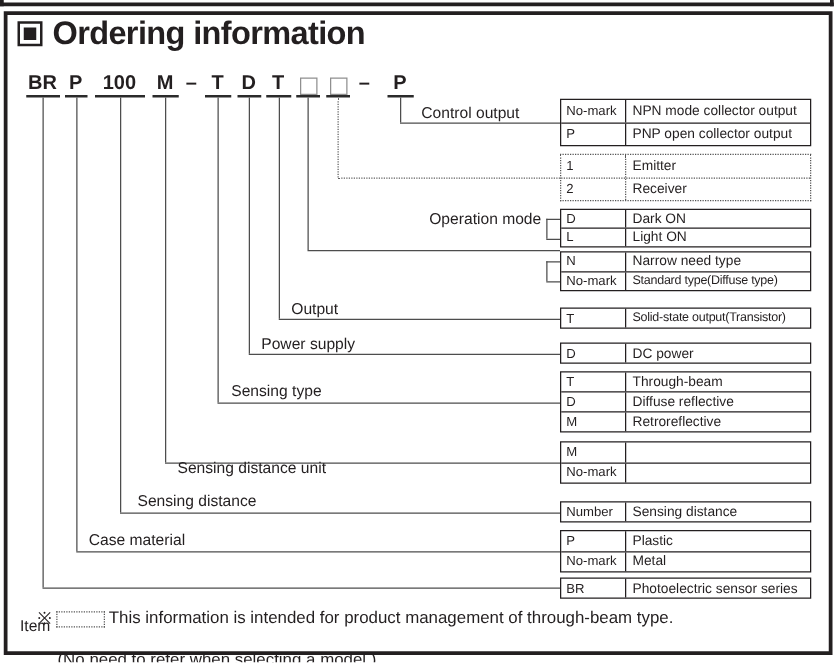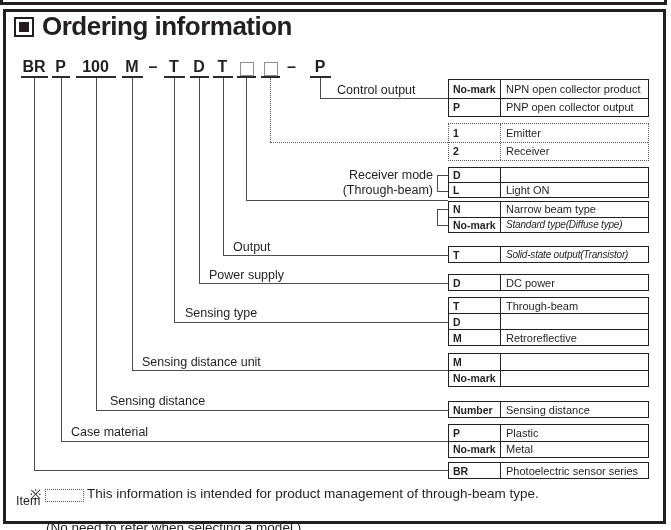--- a/index.html
+++ b/index.html
@@ -28,24 +28,24 @@
   .h.dot{border-top:1.3px dotted #606060;}
 
   
   .lbl{position:absolute;font-size:12.5px;white-space:nowrap;color:#231f20;line-height:14.5px;}
   .lbl.r{text-align:right;}
 
   
   .tbl{position:absolute;left:448px;width:199px;border:1.6px solid #231f20;background:#fff;box-sizing:content-box;}
   .tbl .row{display:flex;}
   .tbl .row + .row{border-top:1.4px solid #231f20;}
-  .tbl .code{flex:0 0 47px;width:47px;border-right:1.4px solid #231f20;font-weight:bold;font-size:10.5px;
+  .tbl .code{flex:0 0 47px;width:47px;border-right:1.4px solid #231f20;font-weight:normal;font-size:10.5px;
              display:flex;align-items:center;padding-left:4px;white-space:nowrap;text-align:right;}
   .tbl .desc{flex:1;font-size:11px;display:flex;align-items:center;padding-left:5px;white-space:nowrap;}
-  .tbl .desc.condensed{font-size:10px;letter-spacing:-0.2px;font-style:italic;}
+  .tbl .desc.condensed{font-size:10px;letter-spacing:-0.2px;}
   .tbl.dotted{border:1.4px dotted #555;}
   .tbl.dotted .row + .row{border-top:1.4px dotted #555;}
   .tbl.dotted .code{border-right:1.4px dotted #555;}
 
   
   .fn{position:absolute;font-size:13.5px;white-space:nowrap;}
   .fn-dotbox{position:absolute;left:45px;top:489px;width:37px;height:11px;border:1.3px dotted #555;}
 </style>
 </head>
 <body>
@@ -108,37 +108,36 @@
 
   <div class="v" style="left:437px;top:175px;height:16px;"></div>
   <div class="h" style="left:437px;top:175px;width:11px;"></div>
   <div class="h" style="left:437px;top:191px;width:11px;"></div>
   <div class="v" style="left:437px;top:209px;height:16px;"></div>
   <div class="h" style="left:437px;top:209px;width:11px;"></div>
   <div class="h" style="left:437px;top:225px;width:11px;"></div>
 
   <div class="lbl" style="left:337px;top:83px;">Control output</div>
   <div class="lbl r" style="left:300px;top:168px;width:133px;">
-    <div>Receiver mode</div>
-    <div>(Through-beam)</div>
+    <div>Operation mode</div>
   </div>
   <div class="lbl r" style="left:300px;top:202px;width:133px;">
   </div>
   <div class="lbl" style="left:233px;top:240px;">Output</div>
   <div class="lbl" style="left:209px;top:268px;">Power supply</div>
   <div class="lbl" style="left:185px;top:306px;">Sensing type</div>
-  <div class="lbl" style="left:142px;top:355px;text-align:center;">Sensing distance unit</div>
+  <div class="lbl" style="left:142px;top:367px;text-align:center;">Sensing distance unit</div>
   <div class="lbl" style="left:110px;top:394px;">Sensing distance</div>
   <div class="lbl" style="left:71px;top:425px;text-align:right;">Case material</div>
   <div class="lbl" style="left:16px;top:454px;margin-top:40px;">Item</div>
 
   <div class="tbl" style="top:79px;">
     <div class="row" style="height:17.5px;">
       <div class="code">No-mark</div>
-      <div class="desc">NPN open collector product</div>
+      <div class="desc">NPN mode collector output</div>
     </div>
     <div class="row" style="height:17.5px;">
       <div class="code">P</div>
       <div class="desc">PNP open collector output</div>
     </div>
   </div>
 
   <div class="tbl dotted" style="top:123px;">
     <div class="row" style="height:17.5px;">
       <div class="code">1</div>
@@ -146,31 +145,32 @@
     </div>
     <div class="row" style="height:17.5px;">
       <div class="code">2</div>
       <div class="desc">Receiver</div>
     </div>
   </div>
 
   <div class="tbl" style="top:167px;">
     <div class="row" style="height:14px;">
       <div class="code">D</div>
+      <div class="desc">Dark ON</div>
     </div>
     <div class="row" style="height:14px;">
       <div class="code">L</div>
       <div class="desc">Light ON</div>
     </div>
   </div>
 
   <div class="tbl" style="top:201px;">
     <div class="row" style="height:14.5px;">
       <div class="code">N</div>
-      <div class="desc">Narrow beam type</div>
+      <div class="desc">Narrow need type</div>
     </div>
     <div class="row" style="height:14.5px;">
       <div class="code">No-mark</div>
       <div class="desc condensed">Standard type(Diffuse type)</div>
     </div>
   </div>
 
   <div class="tbl" style="top:246px;">
     <div class="row" style="height:15px;">
       <div class="code">T</div>
@@ -185,20 +185,21 @@
     </div>
   </div>
 
   <div class="tbl" style="top:297px;">
     <div class="row" style="height:15px;">
       <div class="code">T</div>
       <div class="desc">Through-beam</div>
     </div>
     <div class="row" style="height:15px;">
       <div class="code">D</div>
+      <div class="desc">Diffuse reflective</div>
     </div>
     <div class="row" style="height:15px;">
       <div class="code">M</div>
       <div class="desc">Retroreflective</div>
     </div>
   </div>
 
   <div class="tbl" style="top:353px;">
     <div class="row" style="height:15.5px;">
       <div class="code">M</div>

